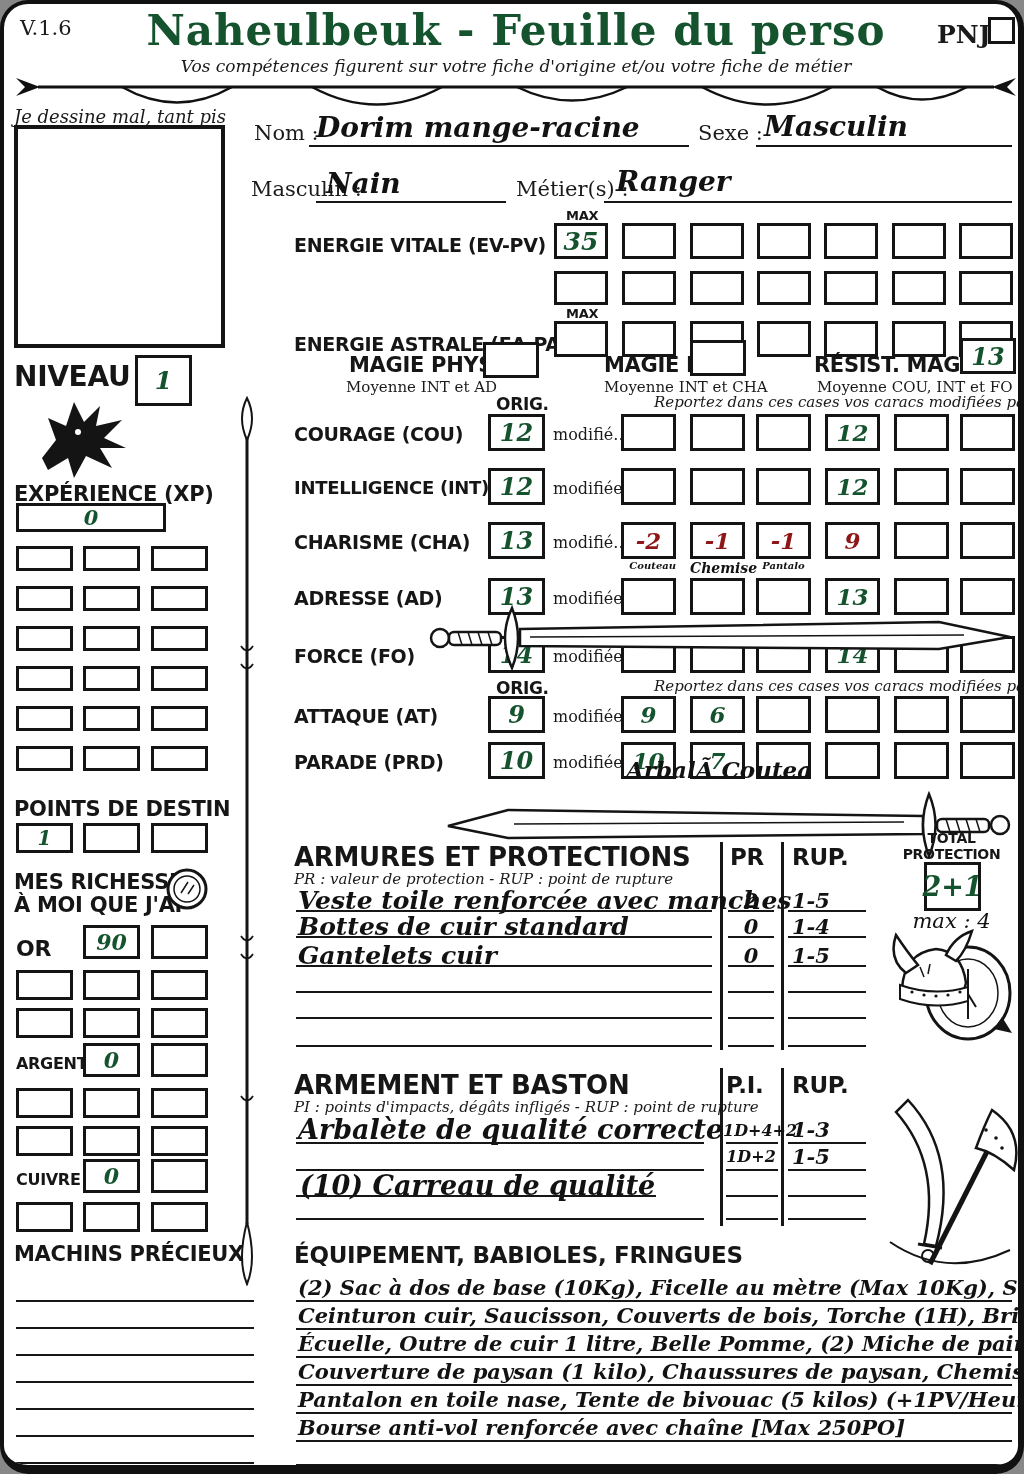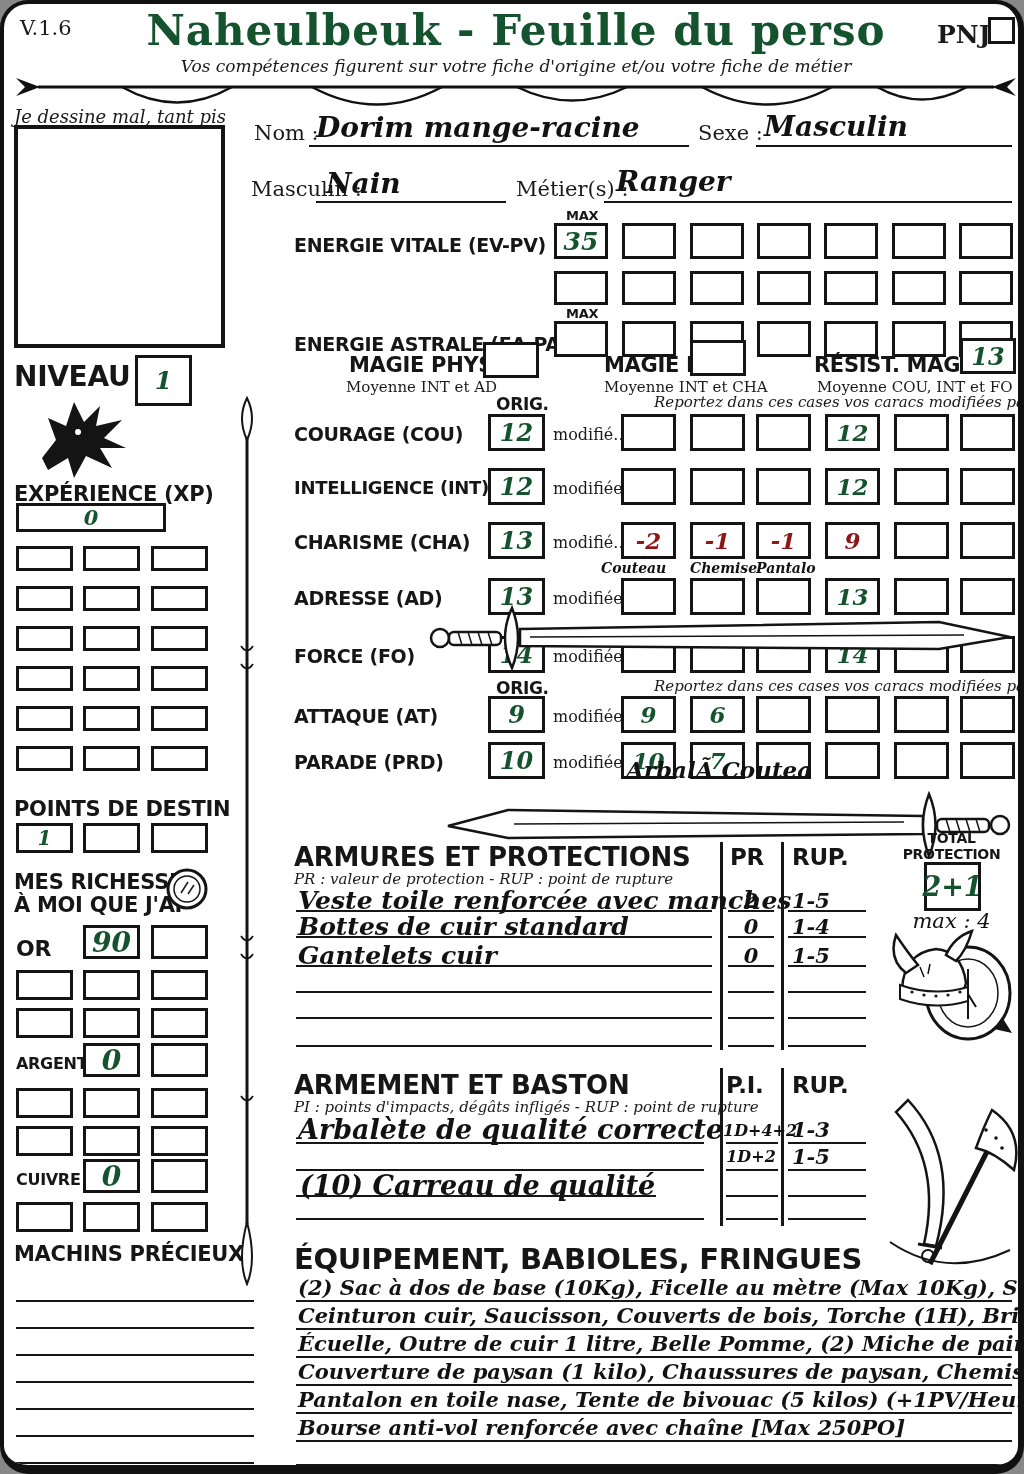--- a/index.html
+++ b/index.html
@@ -22,21 +22,21 @@
   .ebox{width:54px;height:36px;font-size:25px;}
   .ebox2{width:54px;height:34px;}
   
   .m0{left:484px;width:57px;height:37px;font-size:24px;}
   .m1{left:617px}.m2{left:686px}.m3{left:752px}.m4{left:821px}.m5{left:890px}.m6{left:956px}
   .cbox{width:55px;height:37px;font-size:23px;}
   
   .s1{left:12px}.s2{left:79px}.s3{left:147px}
   .sbox{width:57px;height:25px;font-size:19px;}
   .sboxL{width:57px;height:30px;font-size:20px;}
-  .sboxM{width:57px;height:34px;font-size:28px;font-style:italic;}
+  .sboxM{width:57px;height:34px;font-size:22px;font-style:italic;}
 </style>
 </head>
 <body>
 
 <div id="page">
 
   <div class="serif" style="left:16px;top:12px;font-size:21px;">V.1.6</div>
   <div class="abs" style="left:0;top:2px;width:1024px;text-align:center;">
     <span class="hand" style="font-style:normal;font-family:'DejaVu Serif',serif;font-weight:bold;font-size:42px;letter-spacing:1px;">Naheulbeuk - Feuille du perso</span>
   </div>
@@ -215,23 +215,23 @@
 
   <div class="disp" style="left:290px;top:527px;font-size:19px;">CHARISME (CHA)</div>
   <div class="bx m0 hand" style="top:518px">13</div>
   <div class="serif" style="left:549px;top:529px;font-size:16px;">modifié...</div>
   <div class="bx cbox m1 hand red" style="top:518px">-2</div>
   <div class="bx cbox m2 hand red" style="top:518px">-1</div>
   <div class="bx cbox m3 hand red" style="top:518px">-1</div>
   <div class="bx cbox m4 hand red" style="top:518px">9</div>
   <div class="bx cbox m5" style="top:518px"></div>
     <div class="bx cbox m6" style="top:518px"></div>
-  <div class="handt" style="left:597px;top:556px;width:55px;text-align:right;font-size:14px;">Couteau</div>
+  <div class="handt" style="left:617px;top:556px;width:55px;text-align:right;font-size:10px;">Couteau</div>
   <div class="handt" style="left:686px;top:556px;width:55px;text-align:center;font-size:14px;">Chemise</div>
-  <div class="handt" style="left:752px;top:556px;width:55px;text-align:center;font-size:14px;">Pantalo</div>
+  <div class="handt" style="left:752px;top:556px;width:55px;text-align:center;font-size:10px;">Pantalo</div>
 
   <div class="disp" style="left:290px;top:583px;font-size:19px;">ADRESSE (AD)</div>
   <div class="bx m0 hand" style="top:574px">13</div>
   <div class="serif" style="left:549px;top:585px;font-size:16px;">modifiée...</div>
   <div class="bx cbox m1" style="top:574px"></div>
     <div class="bx cbox m2" style="top:574px"></div>
     <div class="bx cbox m3" style="top:574px"></div>
   <div class="bx cbox m4 hand" style="top:574px">13</div>
   <div class="bx cbox m5" style="top:574px"></div>
     <div class="bx cbox m6" style="top:574px"></div>
@@ -382,21 +382,21 @@
     <circle cx="52" cy="162" r="6" fill="#fff" stroke="#141414" stroke-width="2"></circle>
     <line x1="42" y1="150" x2="66" y2="154" stroke="#141414" stroke-width="3"></line>
     <line x1="126" y1="28" x2="54" y2="170" stroke="#141414" stroke-width="5"></line>
     <path d="M116,16 Q148,38 138,76 Q118,58 100,54 Q108,32 116,16 Z" fill="#fff" stroke="#141414" stroke-width="2.5"></path>
     <circle cx="110" cy="36" r="1.8" fill="#141414"></circle>
       <circle cx="120" cy="44" r="1.8" fill="#141414"></circle>
       <circle cx="126" cy="54" r="1.8" fill="#141414"></circle>
     <path d="M14,148 Q70,186 134,156" stroke="#141414" stroke-width="2" fill="none"></path>
   </svg>
 
-  <div class="disp" style="left:290px;top:1238px;font-size:29px;">ÉQUIPEMENT, BABIOLES, FRINGUES</div>
+  <div class="disp" style="left:290px;top:1238px;font-size:23px;">ÉQUIPEMENT, BABIOLES, FRINGUES</div>
 
   <div class="handt" style="left:294px;top:1271px;font-size:21px;">(2) Sac à dos de base (10Kg), Ficelle au mètre (Max 10Kg), Sous-vêtements</div>
   <div class="ul" style="left:292px;top:1296px;width:716px;"></div>
   <div class="handt" style="left:294px;top:1299px;font-size:21px;">Ceinturon cuir, Saucisson, Couverts de bois, Torche (1H), Briquet amadou</div>
   <div class="ul" style="left:292px;top:1324px;width:716px;"></div>
   <div class="handt" style="left:294px;top:1327px;font-size:21px;">Écuelle, Outre de cuir 1 litre, Belle Pomme, (2) Miche de pain, Chaussettes</div>
   <div class="ul" style="left:292px;top:1352px;width:716px;"></div>
   <div class="handt" style="left:294px;top:1355px;font-size:21px;">Couverture de paysan (1 kilo), Chaussures de paysan, Chemise de paysan</div>
   <div class="ul" style="left:292px;top:1380px;width:716px;"></div>
   <div class="handt" style="left:294px;top:1383px;font-size:21px;">Pantalon en toile nase, Tente de bivouac (5 kilos) (+1PV/Heure)</div>

